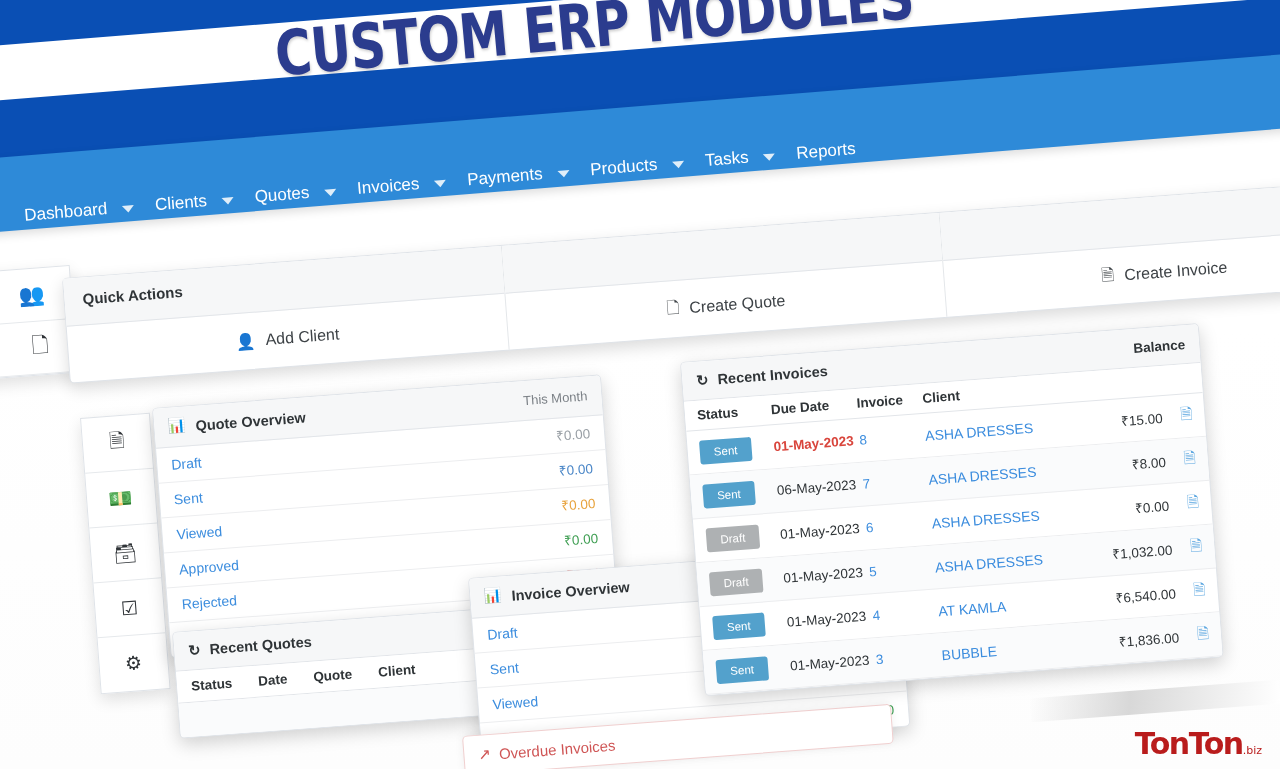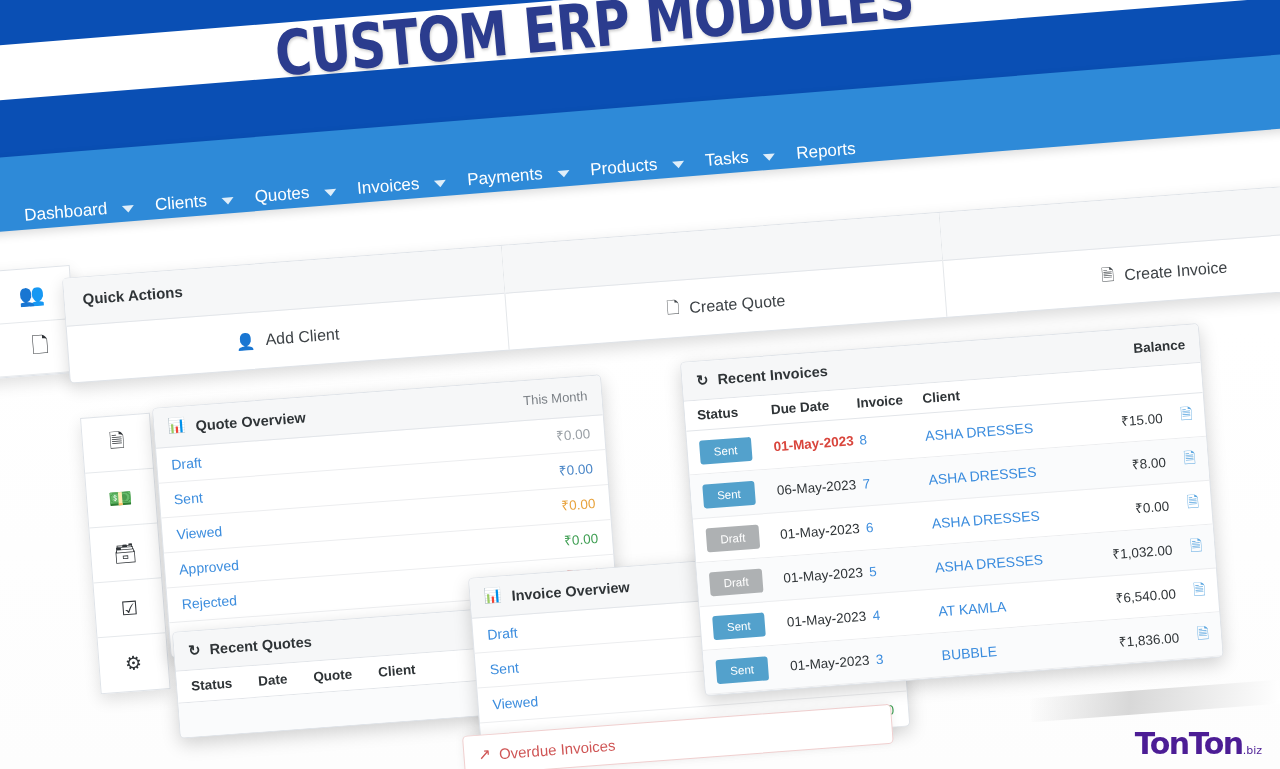--- a/index.html
+++ b/index.html
@@ -192,21 +192,21 @@
   .due-normal  { color: #2f3437; }
   .inv-num { color: #3c8dde; }
   .client-name { color: #3c8dde; font-size: 14px; }
   .bal { color: #2f3437; }
   .pdf-ico { color: #5aa6e0; font-size: 15px; }
 
   
   #logo {
     position: absolute; right: 18px; bottom: 8px;
     font-family: "DejaVu Sans", sans-serif; font-weight: bold; font-size: 30px;
-    color: #4c1d95; letter-spacing: -1.5px; white-space: nowrap;
+    color: #b91c1c; letter-spacing: -1.5px; white-space: nowrap;
   }
   #logo .tld { font-size: 11px; font-weight: normal; letter-spacing: 0; }
   #logo-swoosh {
     position: absolute; right: 0px; bottom: 56px; width: 250px; height: 24px;
     background: linear-gradient(100deg, rgba(255,255,255,0) 0%, #d8d8d8 40%, #ffffff 100%);
     transform: rotate(-4.3deg);
   }
 
   .bg-fade {
     position: absolute; left: 0; top: 330px; width: 1280px; height: 439px;

